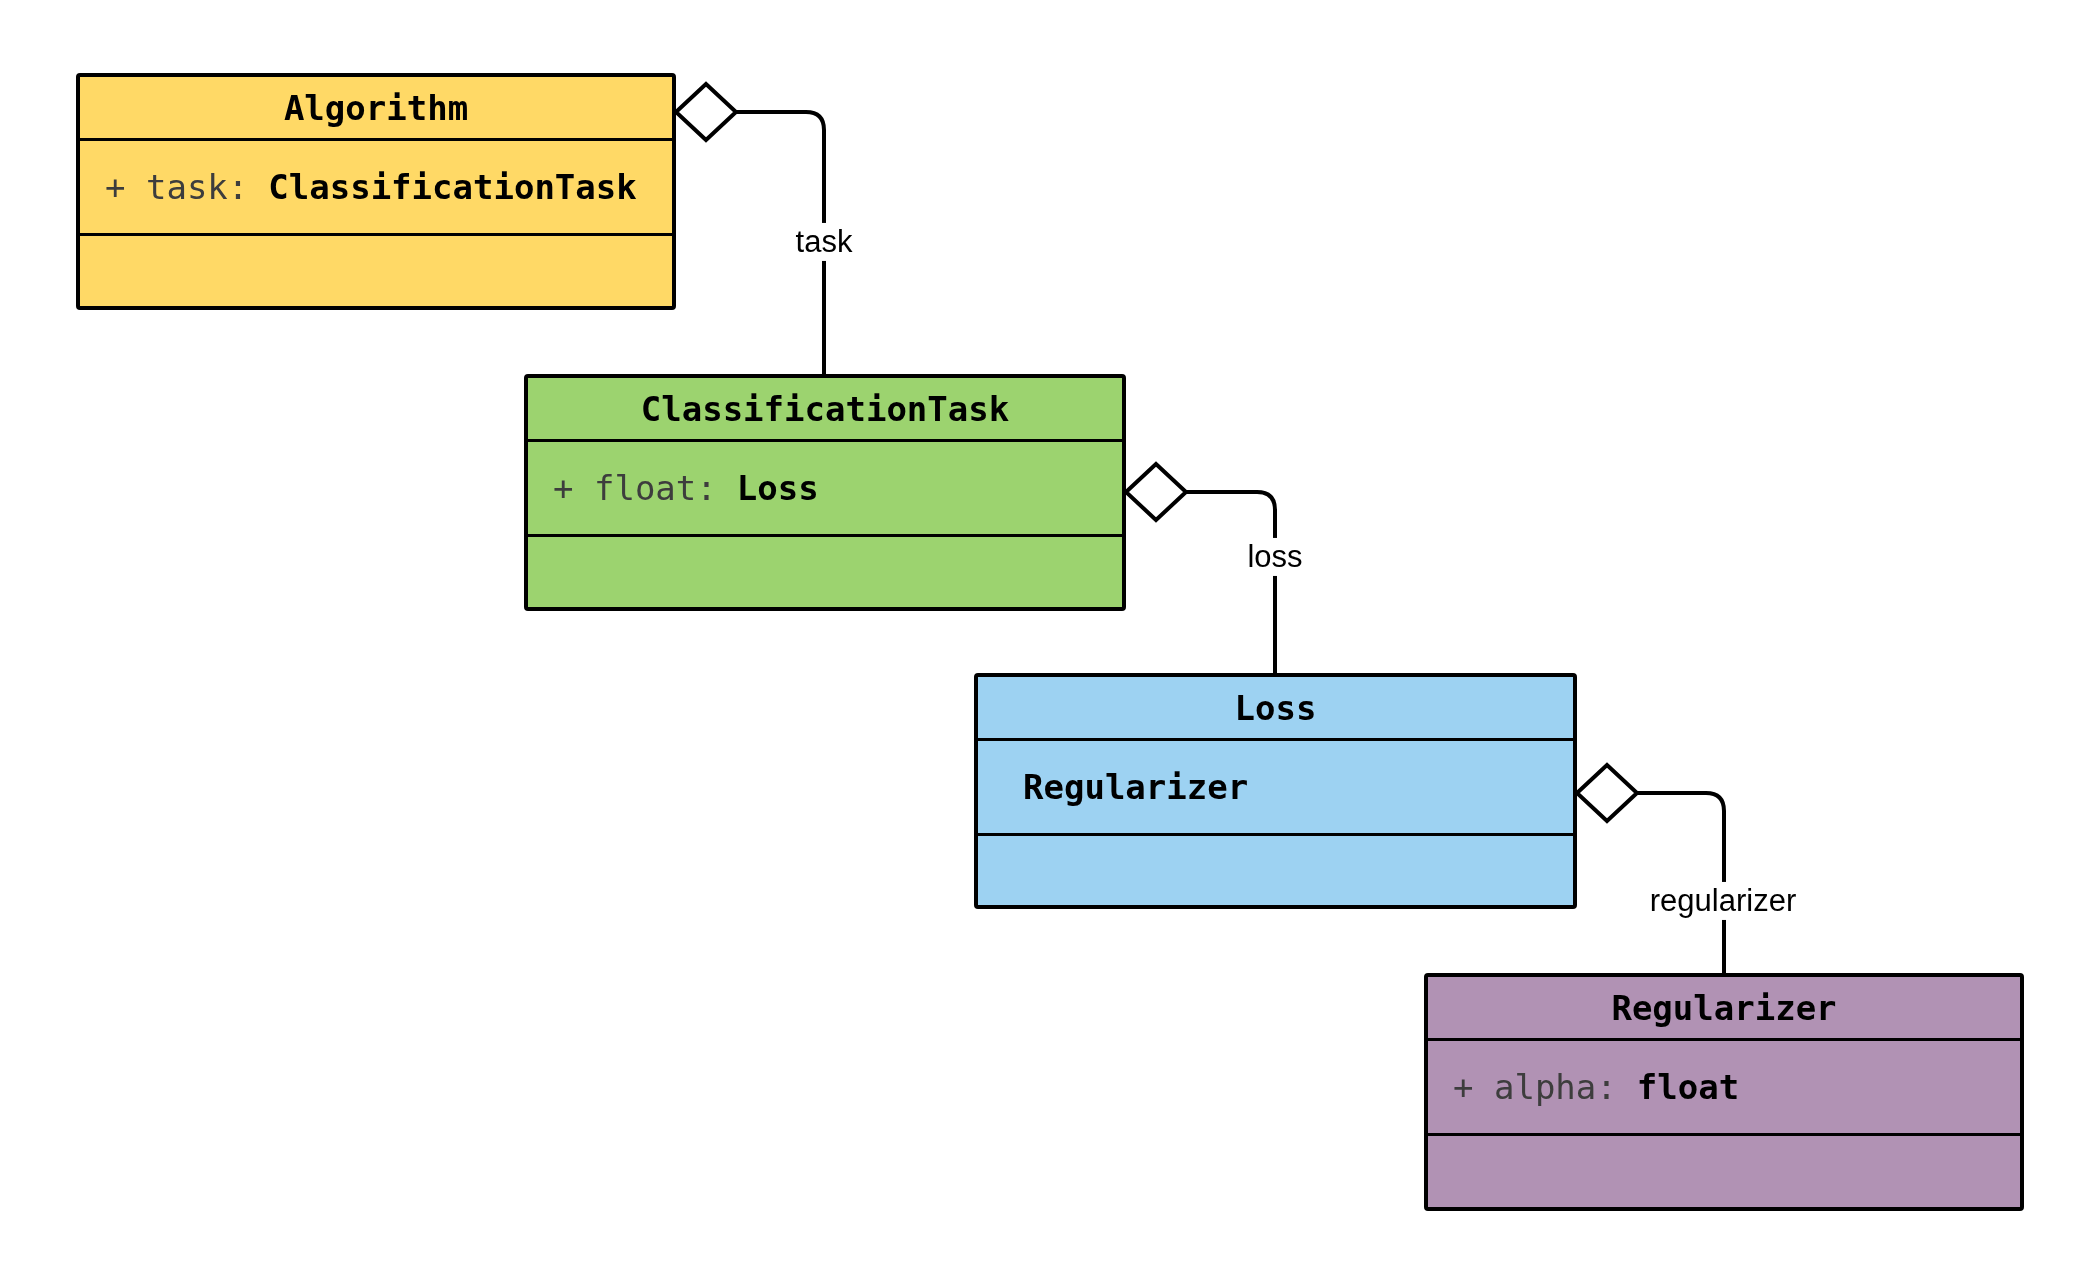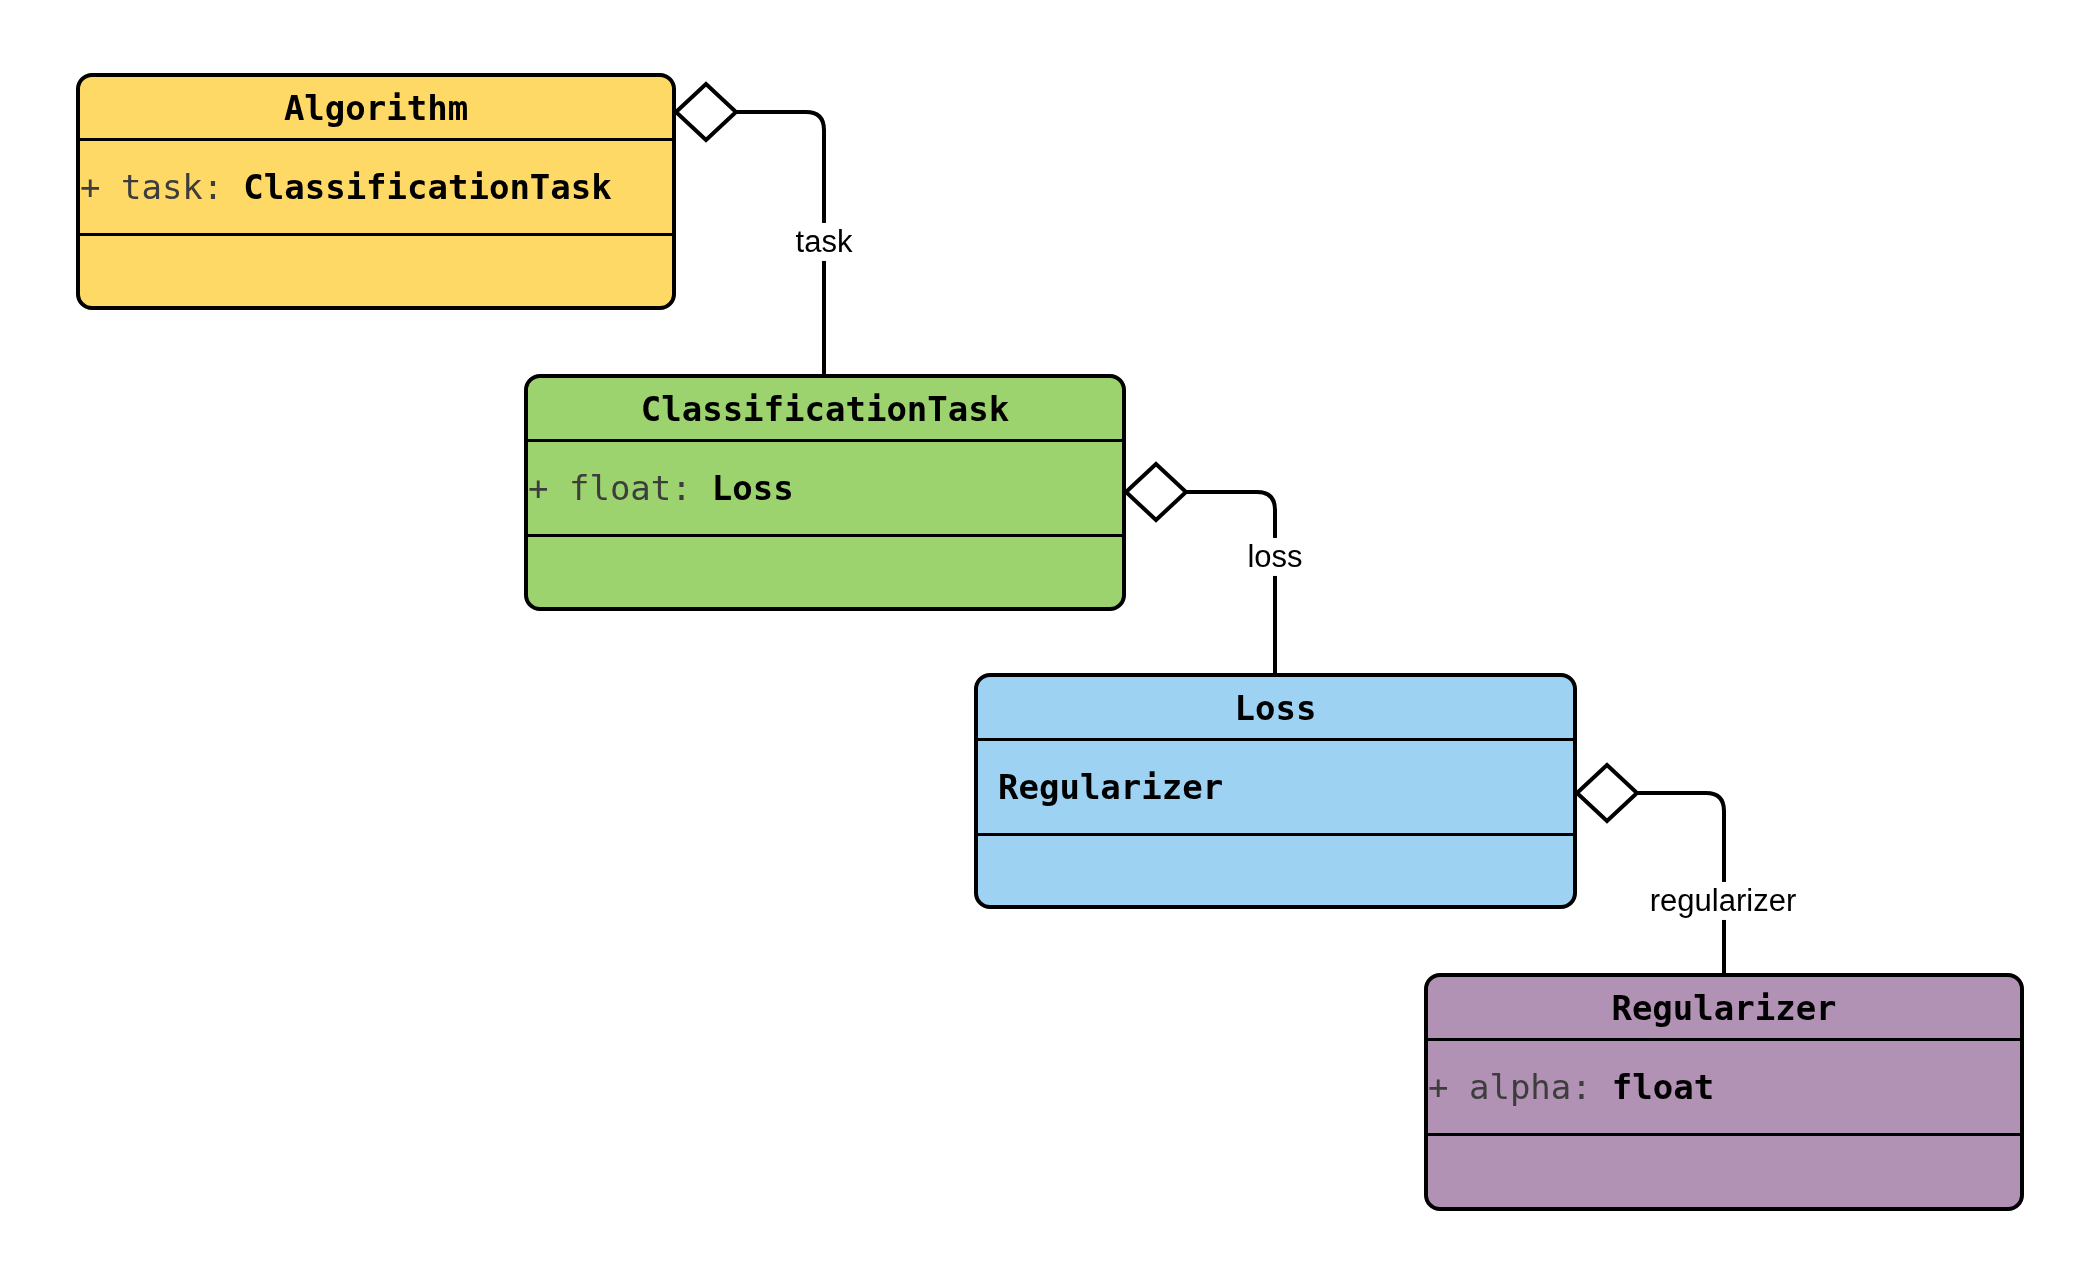--- a/index.html
+++ b/index.html
@@ -20,21 +20,21 @@
     left: 0;
     top: 0;
     width: 2100px;
     height: 1286px;
     pointer-events: none;
   }
   .uml-class {
     position: absolute;
     box-sizing: border-box;
     border: 4px solid #000000;
-    border-radius: 16px;
+    border-radius: 4px;
     display: flex;
     flex-direction: column;
     overflow: hidden;
     text-align: right;
   }
   .uml-class .title {
     box-sizing: border-box;
     height: 64px;
     border-bottom: 3px solid #000000;
     display: flex;
@@ -44,20 +44,21 @@
     font-weight: bold;
     color: #000000;
     letter-spacing: 0;
   }
   .uml-class .attrs {
     box-sizing: border-box;
     height: 95px;
     border-bottom: 3px solid #000000;
     display: flex;
     align-items: center;
+    padding-left: 25px;
     font-size: 34px;
     white-space: pre;
   }
   .uml-class .attrs .attr-prefix {
     color: #3d3d3d;
     font-weight: normal;
   }
   .uml-class .attrs .attr-type {
     color: #000000;
     font-weight: bold;

